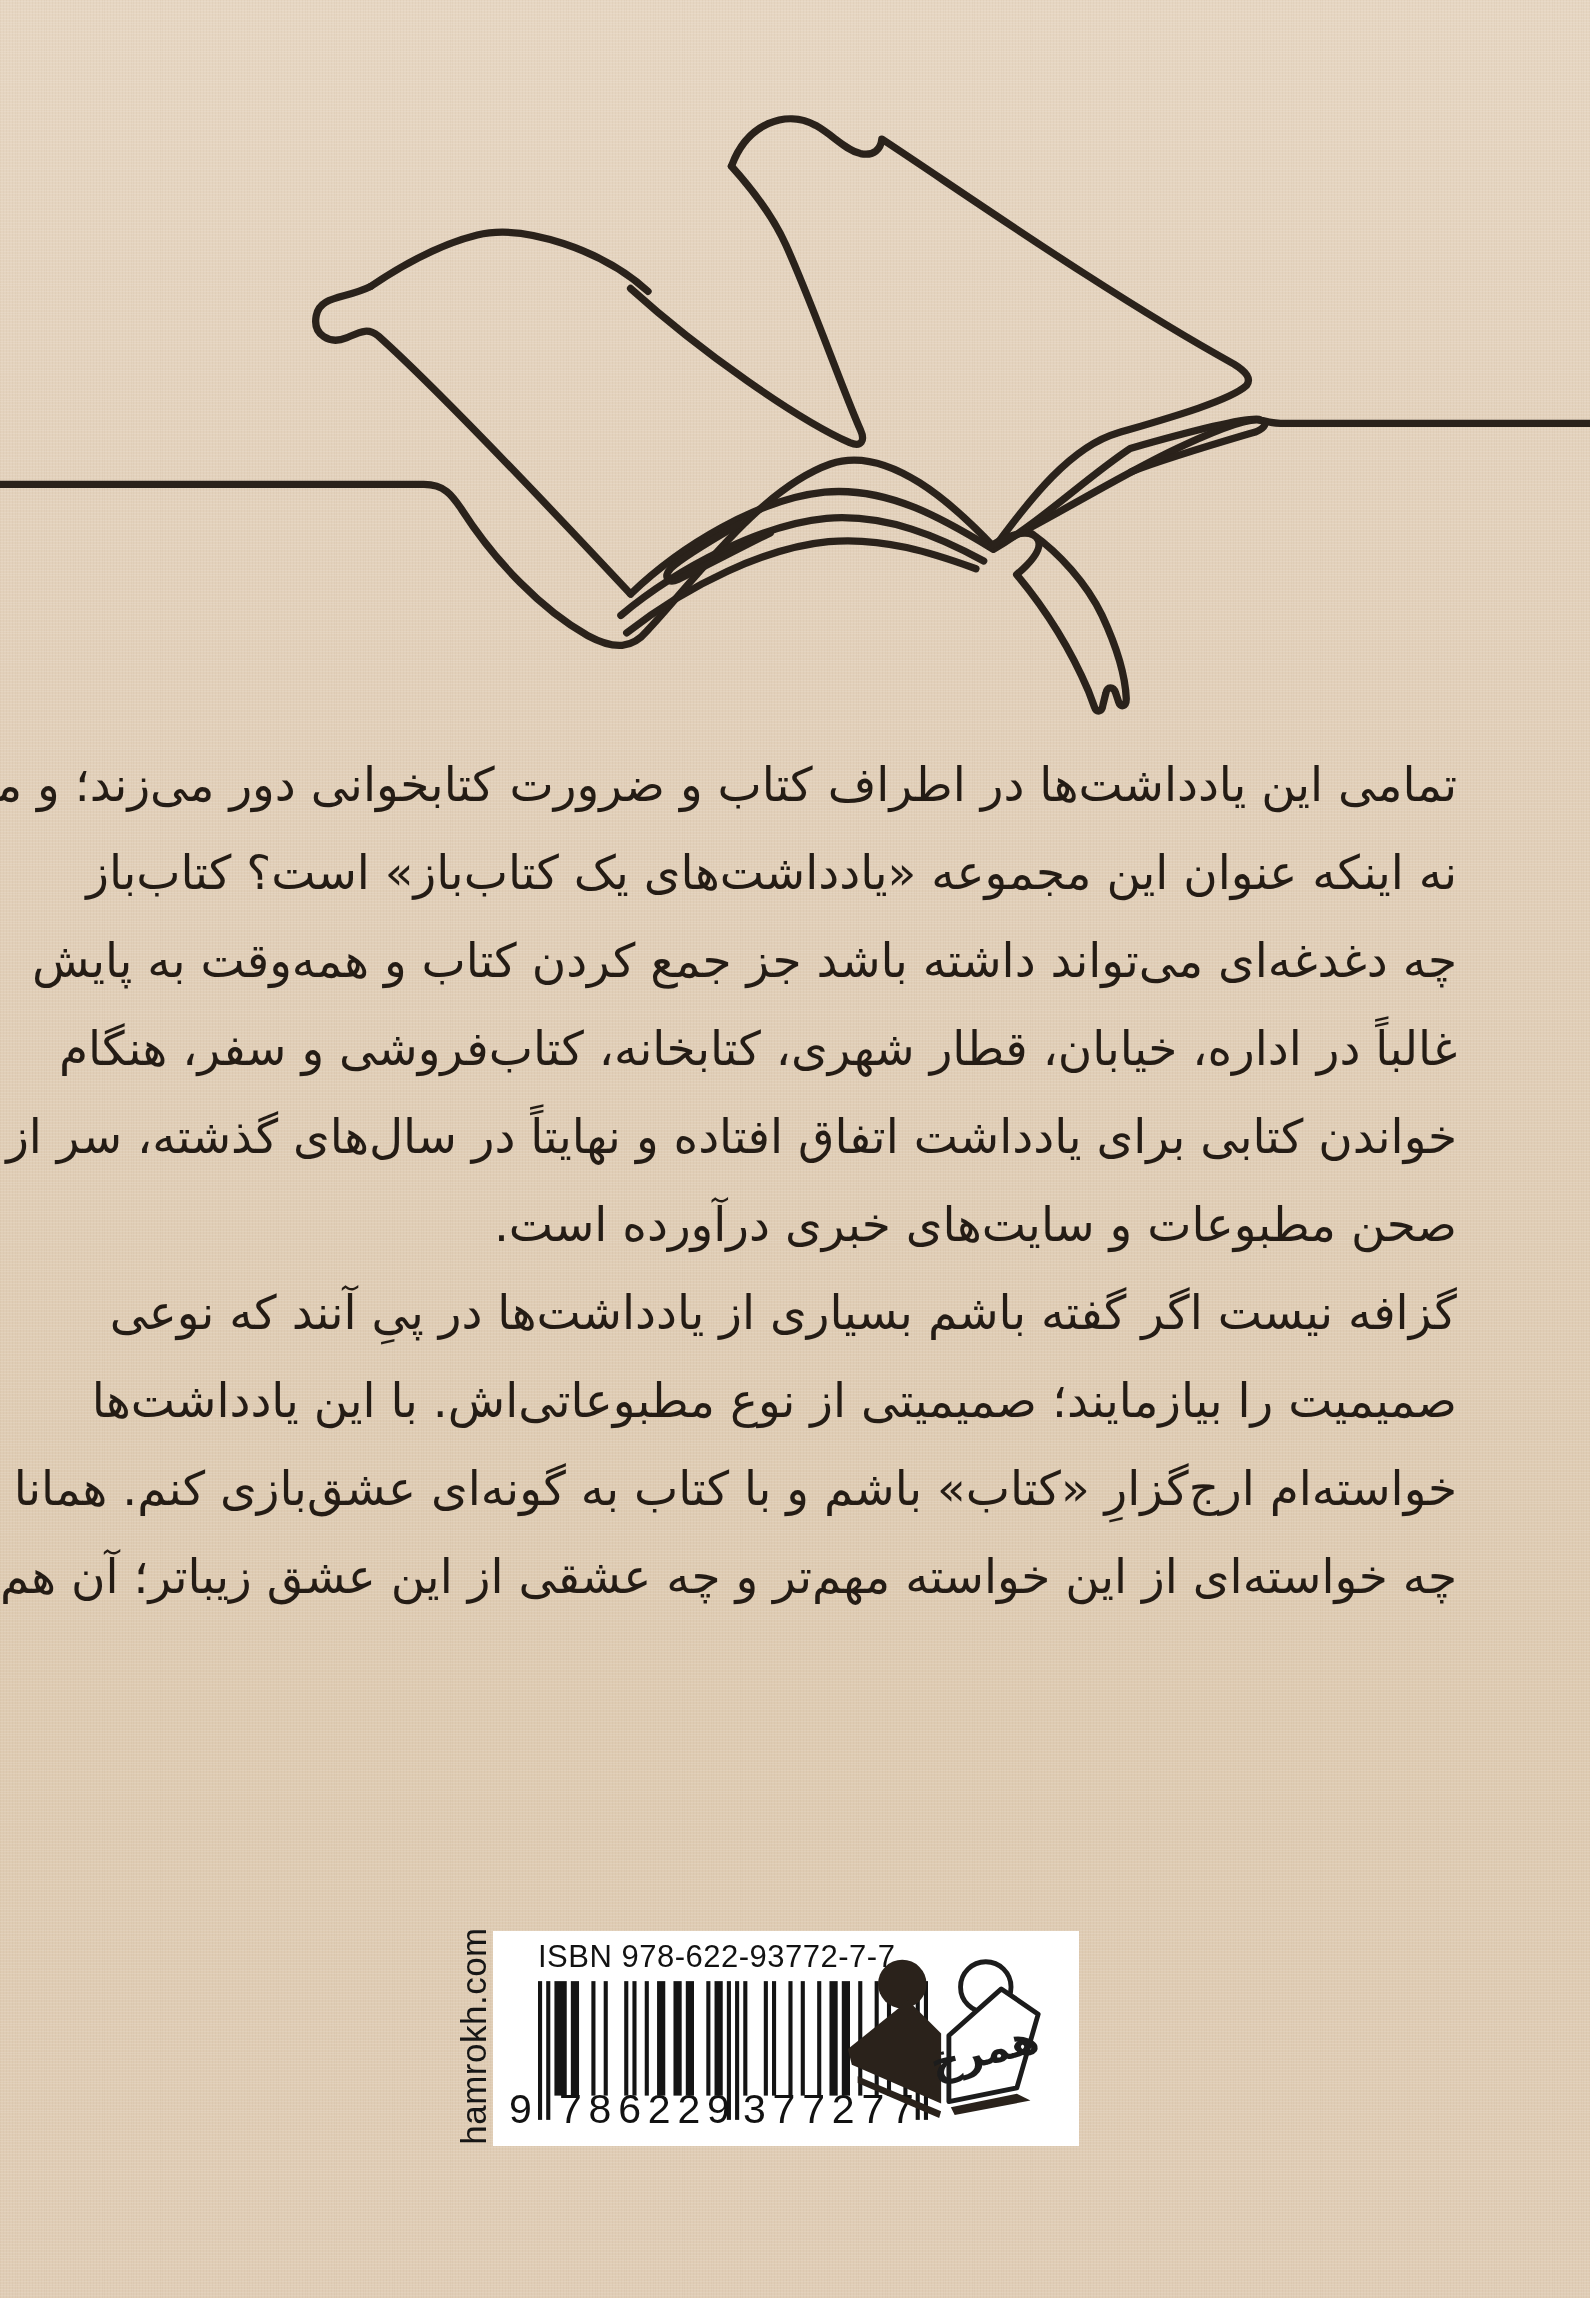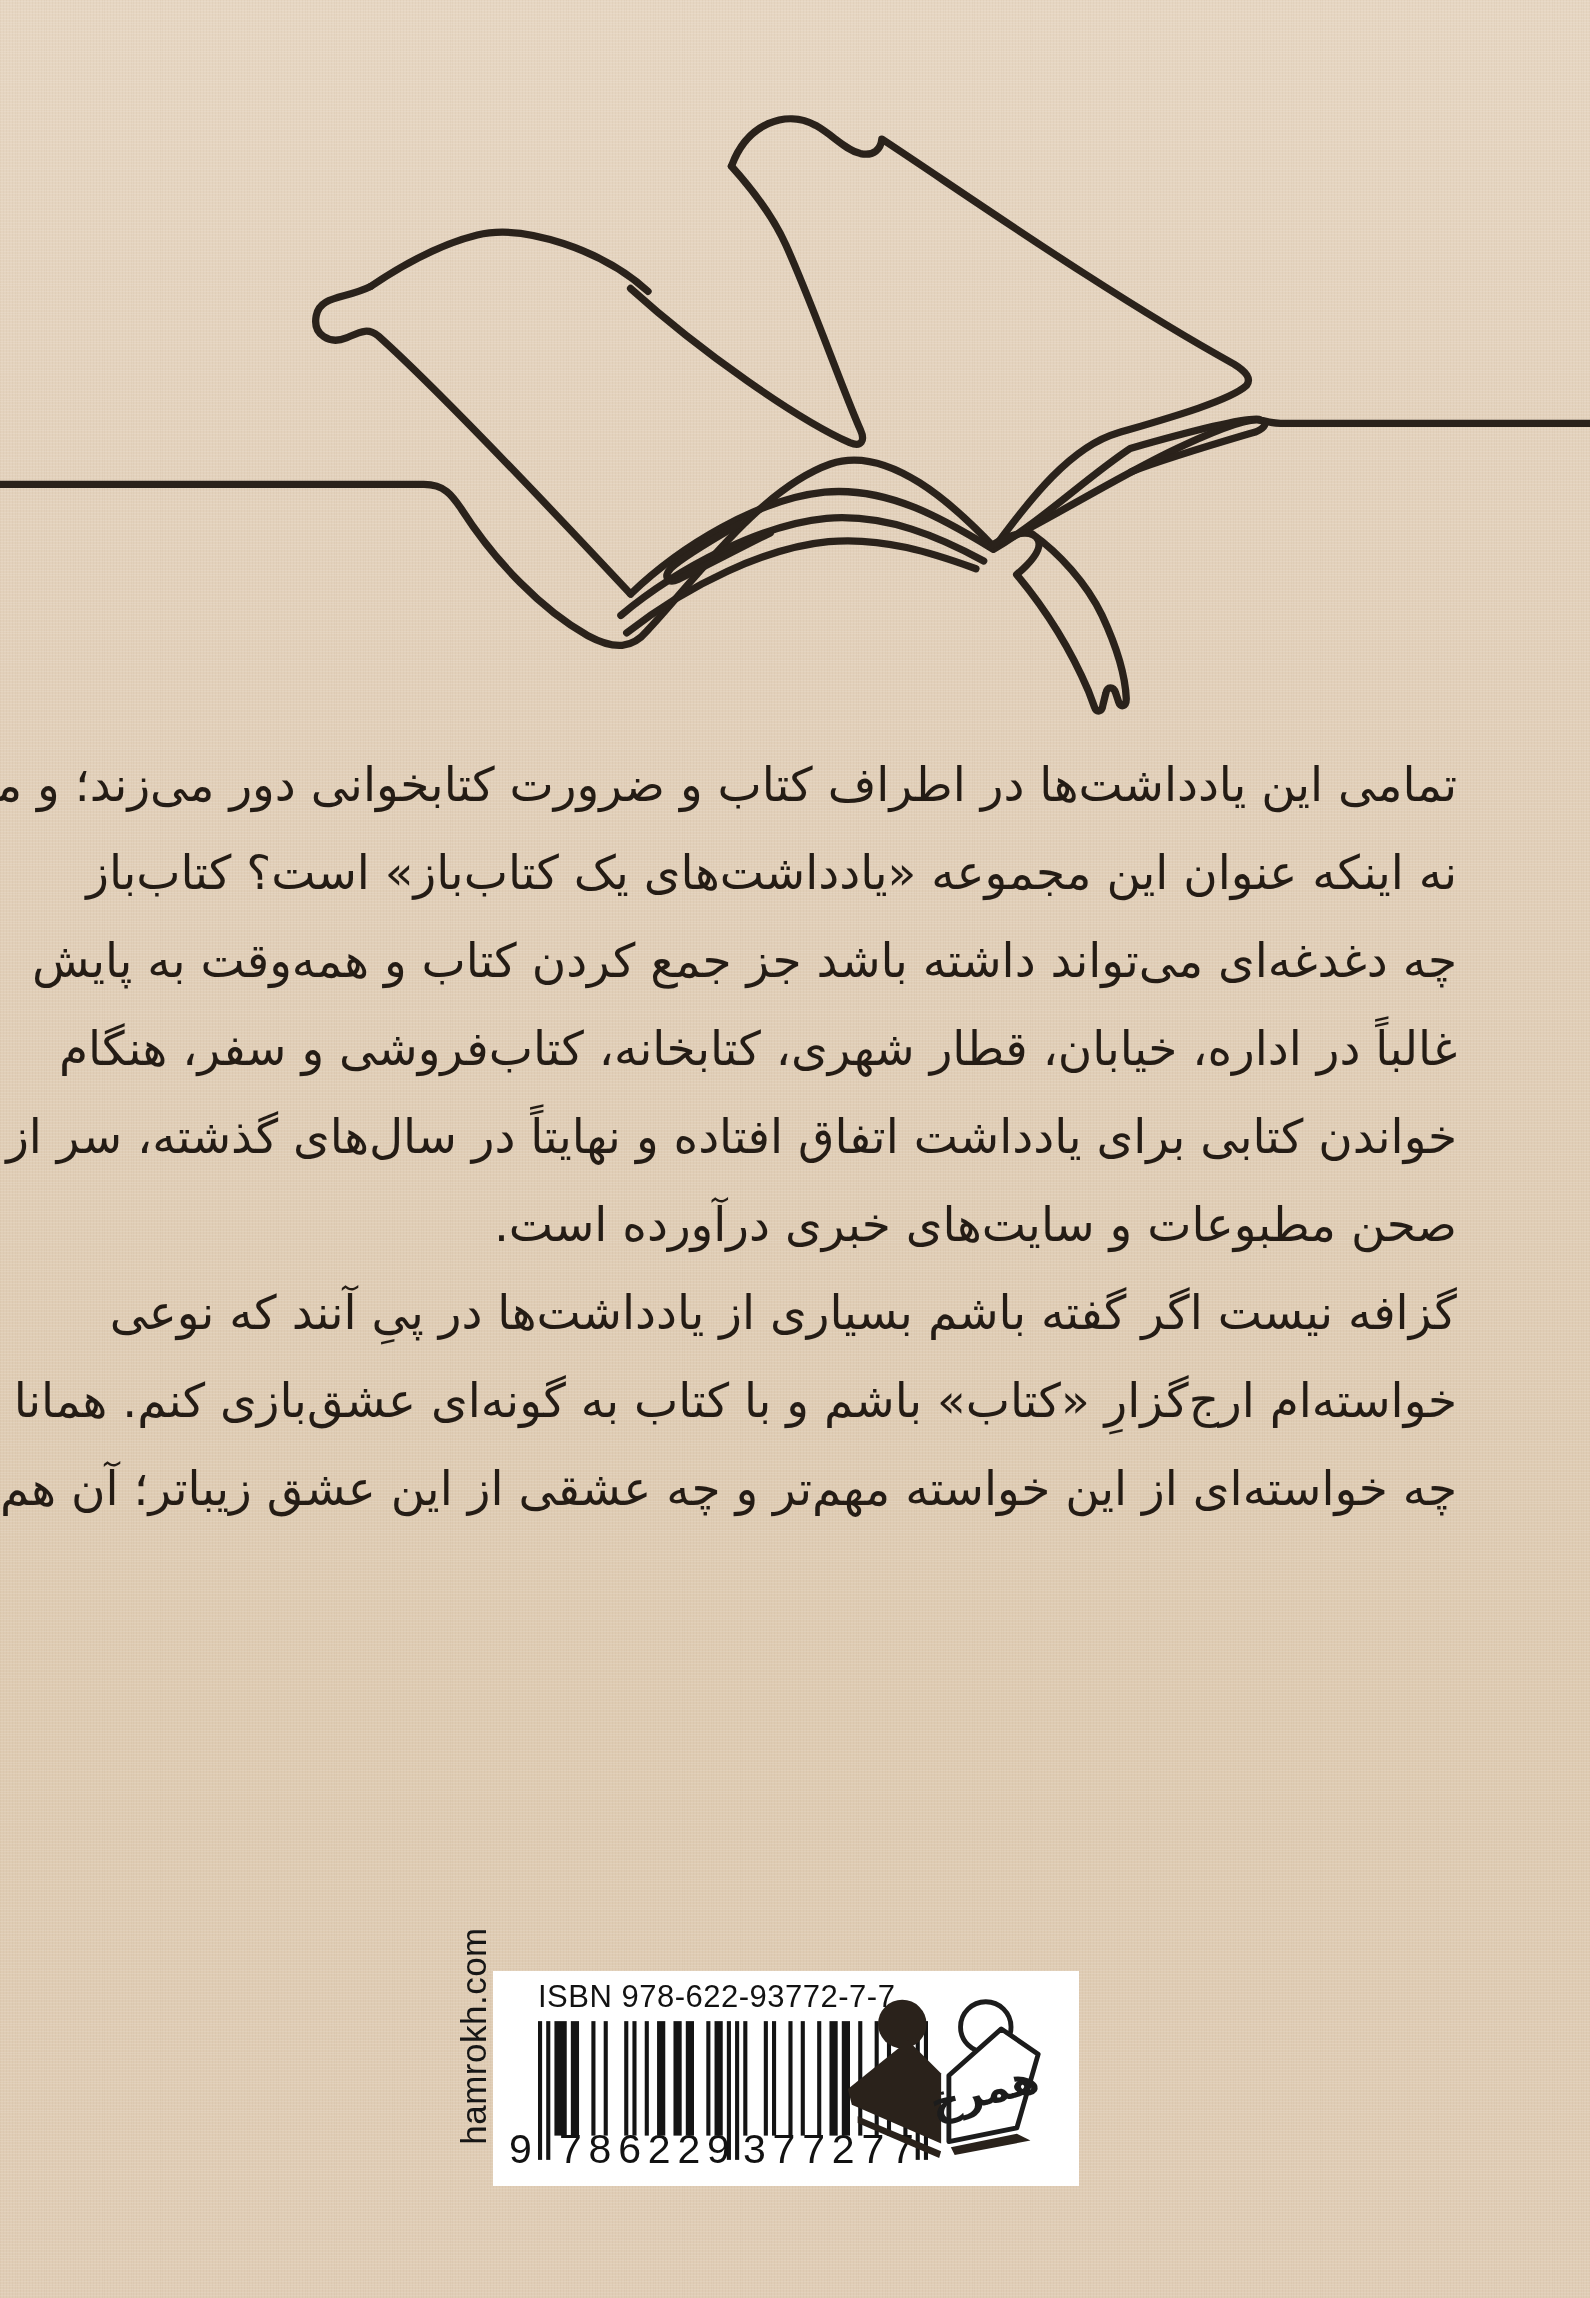--- a/index.html
+++ b/index.html
@@ -27,21 +27,20 @@
   .line {
     height:88px; line-height:88px; white-space:nowrap;
     text-align:justify; text-align-last:justify;
   }
   .line.line-end { text-align-last:right; }
 
   
   .panel {
     position:absolute; left:493px; top:1931px; width:586px; height:215px;
     background: var(--panel, #ffffff);
-    margin-top: 40px;
   }
   .isbn-label {
     position:absolute; left:45px; top:7.8px;
     font-family:"Liberation Sans", sans-serif; font-size:31px; color:#121212; letter-spacing:0.5px;
     white-space:nowrap;
   }
   .bars { position:absolute; left:45px; top:50px; }
   .bars rect { fill:#141414; }
   .bdigit {
     position:absolute; top:155px;
@@ -104,20 +103,21 @@
 </svg>
 
 <div class="text-block">
   <div class="line">تمامی این یادداشت‌ها در اطراف کتاب و ضرورت کتابخوانی دور می‌زند؛ و مگر</div>
   <div class="line">نه اینکه عنوان این مجموعه «یادداشت‌های یک کتاب‌باز» است؟ کتاب‌باز</div>
   <div class="line">چه دغدغه‌ای می‌تواند داشته باشد جز جمع کردن کتاب و همه‌وقت به پایش</div>
   <div class="line">غالباً در اداره، خیابان، قطار شهری، کتابخانه، کتاب‌فروشی و سفر، هنگام</div>
   <div class="line">خواندن کتابی برای یادداشت اتفاق افتاده و نهایتاً در سال‌های گذشته، سر از</div>
   <div class="line line-end">صحن مطبوعات و سایت‌های خبری درآورده است.</div>
   <div class="line">گزافه نیست اگر گفته باشم بسیاری از یادداشت‌ها در پیِ آنند که نوعی</div>
+  <div class="line">صمیمیت را بیازمایند؛ صمیمیتی از نوع مطبوعاتی‌اش. با این یادداشت‌ها</div>
   <div class="line">خواسته‌ام ارج‌گزارِ «کتاب» باشم و با کتاب به گونه‌ای عشق‌بازی کنم. همانا</div>
   <div class="line">چه خواسته‌ای از این خواسته مهم‌تر و چه عشقی از این عشق زیباتر؛ آن هم در</div>
 </div>
 
 <div class="panel">
   <div class="isbn-label">ISBN 978-622-93772-7-7</div>
   <svg class="bars" width="390" height="139" viewBox="0 0 402 143" xmlns="http://www.w3.org/2000/svg">
       <rect x="0.00" y="0" width="4.23" height="143"></rect>
       <rect x="8.46" y="0" width="4.23" height="143"></rect>
       <rect x="16.93" y="0" width="12.69" height="118"></rect>

